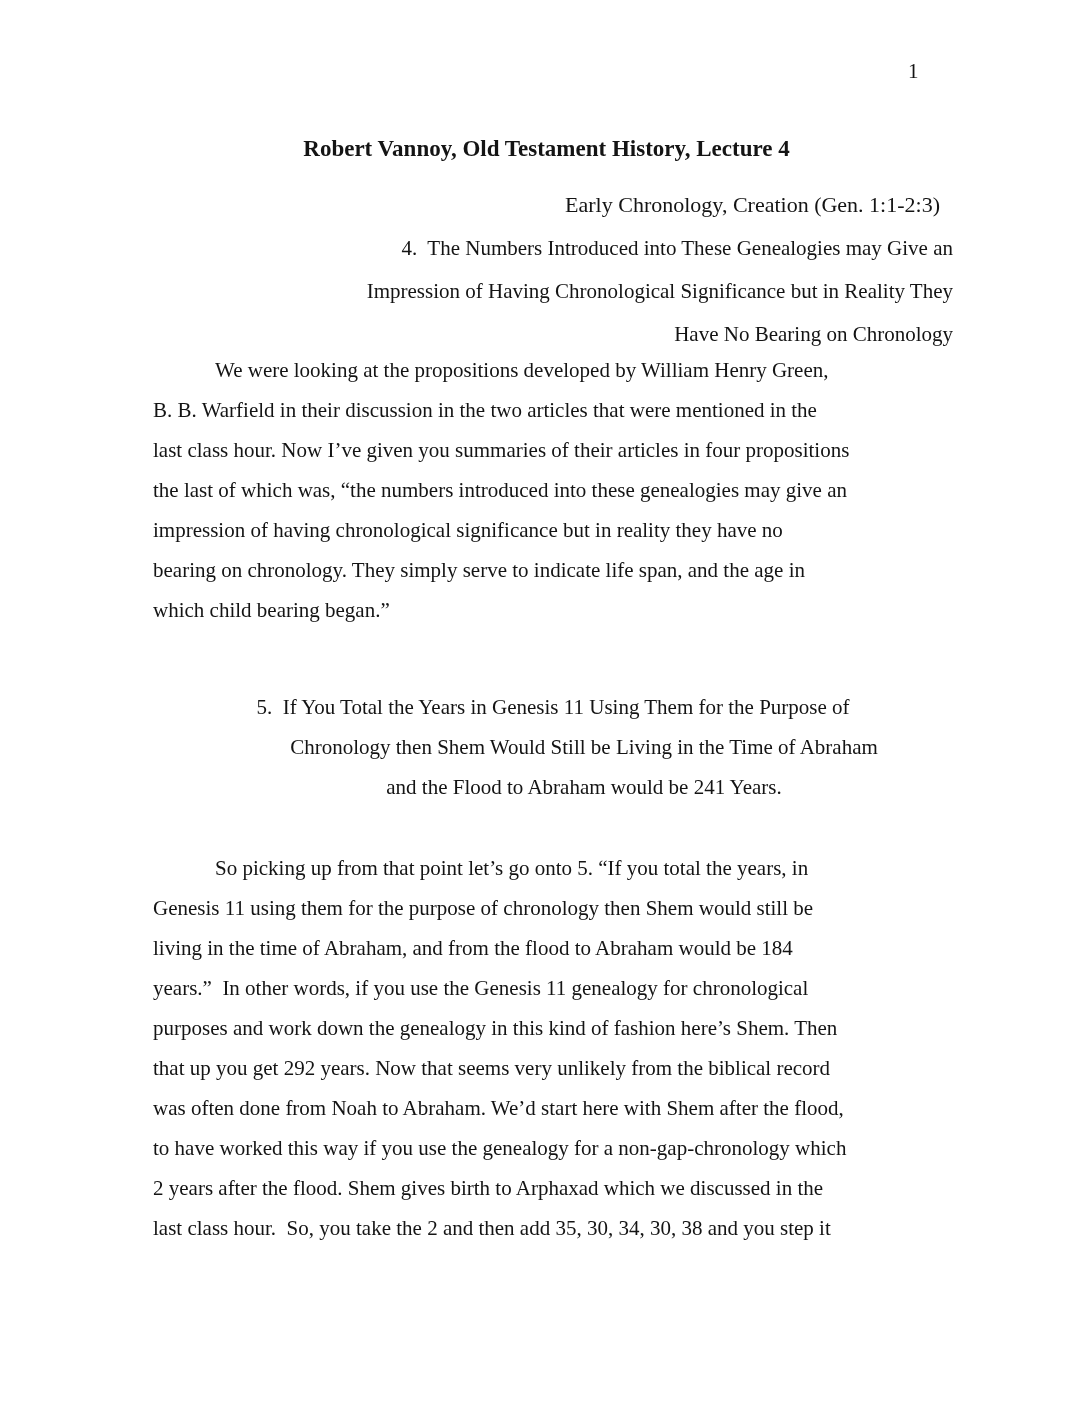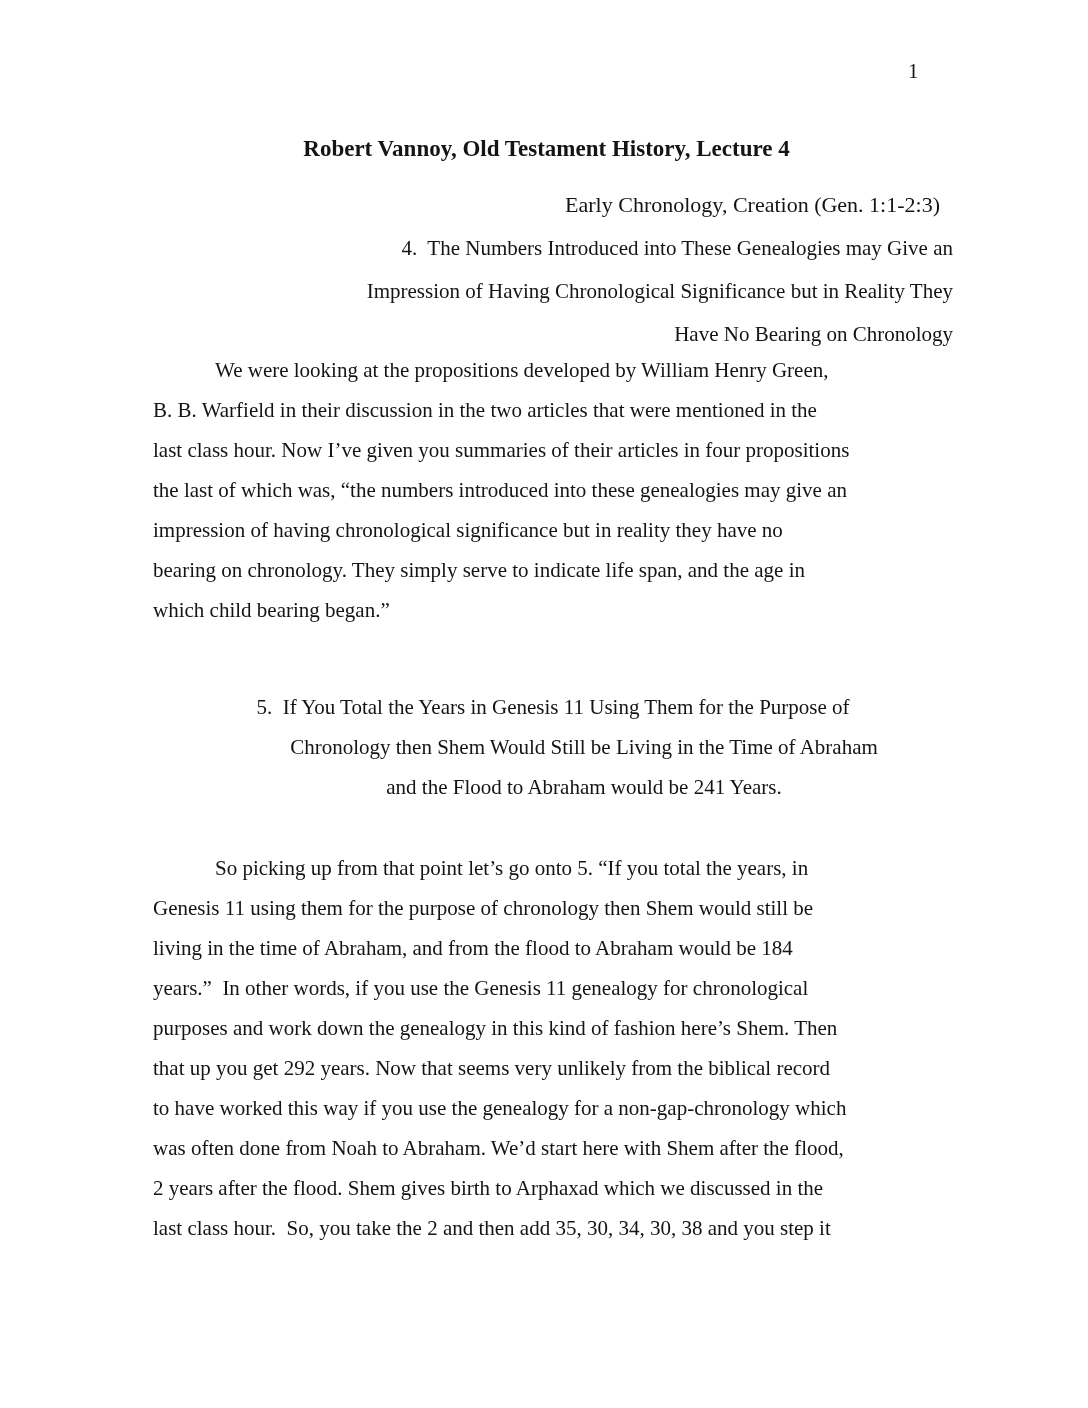--- a/index.html
+++ b/index.html
@@ -94,19 +94,19 @@
     <div class="line indent">and the Flood to Abraham would be 241 Years.</div>
   </div>
 
   <div class="block" id="para-2">
     <div class="line indent">So picking up from that point let’s go onto 5. “If you total the years, in</div>
     <div class="line">Genesis 11 using them for the purpose of chronology then Shem would still be</div>
     <div class="line">living in the time of Abraham, and from the flood to Abraham would be 184</div>
     <div class="line">years.”  In other words, if you use the Genesis 11 genealogy for chronological</div>
     <div class="line">purposes and work down the genealogy in this kind of fashion here’s Shem. Then</div>
     <div class="line">that up you get 292 years. Now that seems very unlikely from the biblical record</div>
+    <div class="line">was often done from Noah to Abraham. We’d start here with Shem after the flood,</div>
     <div class="line">to have worked this way if you use the genealogy for a non-gap-chronology which</div>
-    <div class="line">was often done from Noah to Abraham. We’d start here with Shem after the flood,</div>
     <div class="line">2 years after the flood. Shem gives birth to Arphaxad which we discussed in the</div>
     <div class="line">last class hour.  So, you take the 2 and then add 35, 30, 34, 30, 38 and you step it</div>
   </div>
 
 </div>
 
 </body></html>

